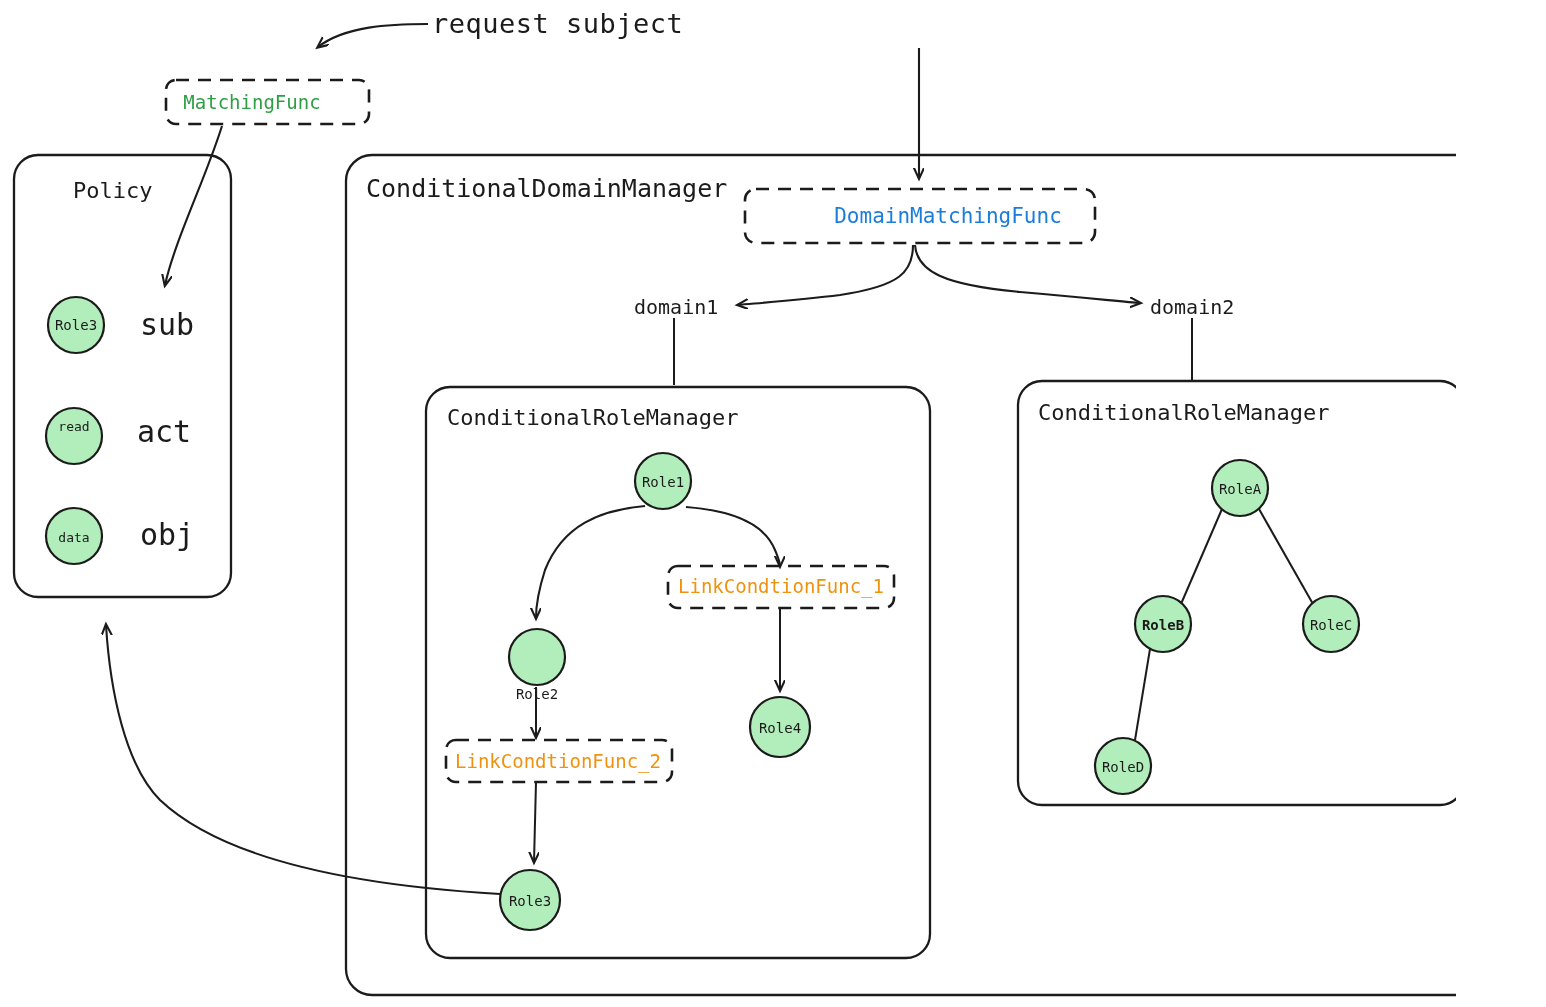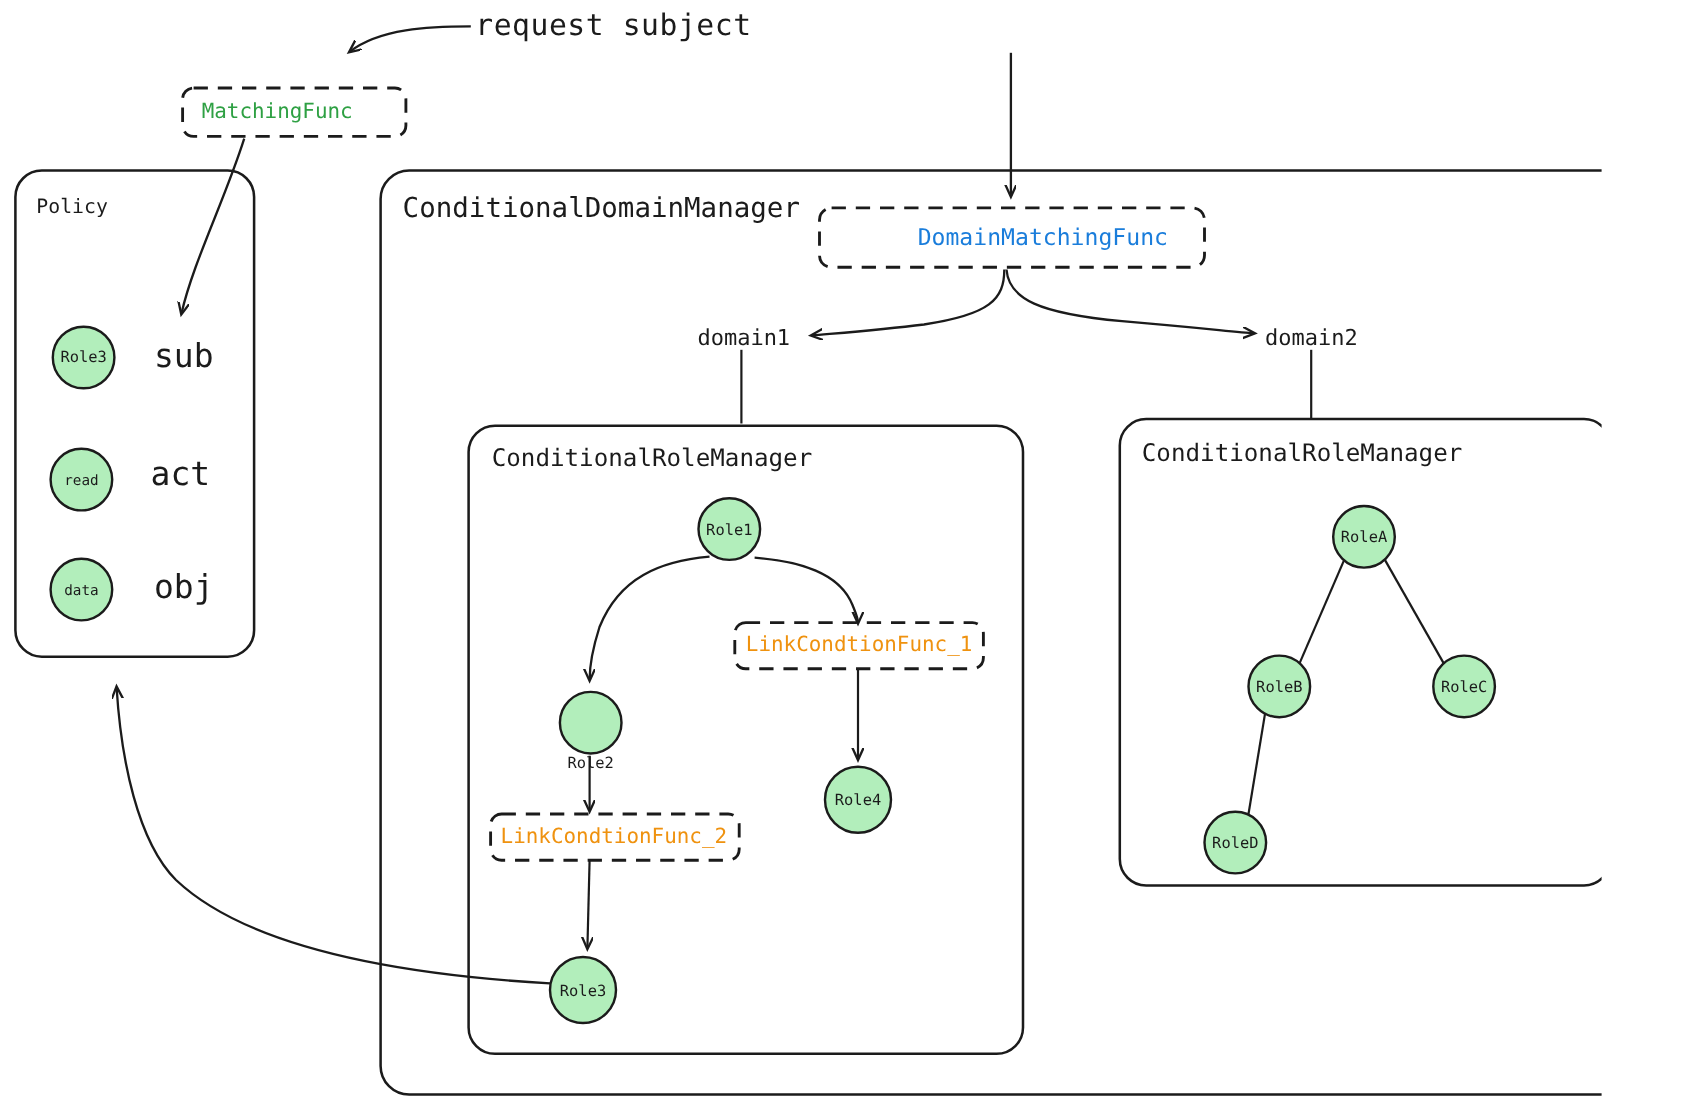--- a/index.html
+++ b/index.html
@@ -51,21 +51,21 @@
   .lbl {
     position: absolute;
     white-space: pre;
     font-family: "DejaVu Sans Mono", "Liberation Mono", monospace;
     color: #1b1b1b;
     line-height: 1;
   }
   .lbl-callout { font-size: 27px; letter-spacing: 0.5px; }
   .lbl-container { font-size: 25px; }
   .lbl-container-sm { font-size: 22px; }
-  .lbl-policy-title { font-size: 18px; }
+  .lbl-policy-title { font-size: 22px; margin-left: 40px; }
   .lbl-policy-field { font-size: 30px; }
   .lbl-domain { font-size: 20px; }
   .lbl-func-green { font-size: 19px; color: #2ea043; }
   .lbl-func-blue  { font-size: 21px; color: #1a7ddb; }
   .lbl-func-orange{ font-size: 19px; color: #ef920f; }
   .lbl-circle { font-size: 14px; }
   .lbl-circle-sm { font-size: 13px; }
   .center { transform: translate(-50%, -50%); }
 </style>
 </head>
@@ -141,21 +141,21 @@
 
   <div class="lbl lbl-func-green center" style="left:252px; top:102px;">MatchingFunc</div>
 
   <div class="lbl lbl-func-blue center" style="left:948px; top:216px;">DomainMatchingFunc</div>
 
   <div class="lbl lbl-policy-title" style="left:33px; top:180px;">Policy</div>
 
   <div class="lbl lbl-circle center" style="left:76px; top:325px;">Role3</div>
   <div class="lbl lbl-policy-field center" style="left:167px; top:325px;">sub</div>
 
-  <div class="lbl lbl-circle-sm center" style="left:74px; top:437px;text-align:right;">read</div>
+  <div class="lbl lbl-circle-sm center" style="left:74px; top:426px;text-align:right;">read</div>
   <div class="lbl lbl-policy-field center" style="left:164px; top:432px;">act</div>
 
   <div class="lbl lbl-circle-sm center" style="left:74px; top:537px;">data</div>
   <div class="lbl lbl-policy-field center" style="left:167px; top:535px;">obj</div>
 
   <div class="lbl lbl-container" style="left:366px; top:176px;">ConditionalDomainManager</div>
 
   <div class="lbl lbl-domain" style="left:634px; top:297px;">domain1</div>
   <div class="lbl lbl-domain" style="left:1150px; top:297px;">domain2</div>
 
@@ -166,21 +166,21 @@
   <div class="lbl lbl-circle center" style="left:530px; top:901px;">Role3</div>
   <div class="lbl lbl-circle center" style="left:780px; top:728px;">Role4</div>
 
   <div class="lbl lbl-func-orange center" style="left:781px; top:586px;">LinkCondtionFunc_1</div>
 
   <div class="lbl lbl-func-orange center" style="left:558px; top:761px;">LinkCondtionFunc_2</div>
 
   <div class="lbl lbl-container-sm" style="left:1038px; top:402px;">ConditionalRoleManager</div>
 
   <div class="lbl lbl-circle center" style="left:1240px; top:489px;">RoleA</div>
-  <div class="lbl lbl-circle center" style="left:1163px; top:625px;">RoleB</div>
+  <div class="lbl lbl-circle center" style="left:1163px; top:625px;font-weight:bold;">RoleB</div>
   <div class="lbl lbl-circle center" style="left:1331px; top:625px;">RoleC</div>
   <div class="lbl lbl-circle center" style="left:1123px; top:767px;">RoleD</div>
 
 </div>
 
 <svg style="position:absolute; left:0; top:0; width:1546px; height:1007px; pointer-events:none;" viewBox="0 0 1546 1007">
   <rect x="668" y="566" width="226" height="42" rx="10" ry="10" fill="none" stroke="#1b1b1b" stroke-width="2.6" stroke-dasharray="13 9"></rect>
   <rect x="446" y="740" width="226" height="42" rx="10" ry="10" fill="none" stroke="#1b1b1b" stroke-width="2.6" stroke-dasharray="13 9"></rect>
 </svg>
 

